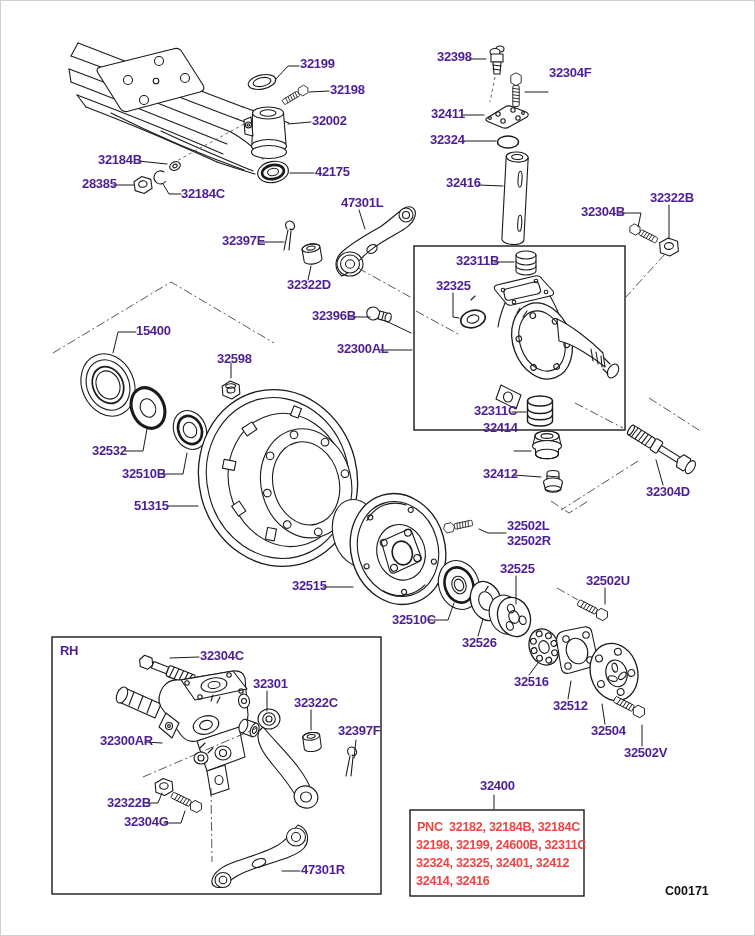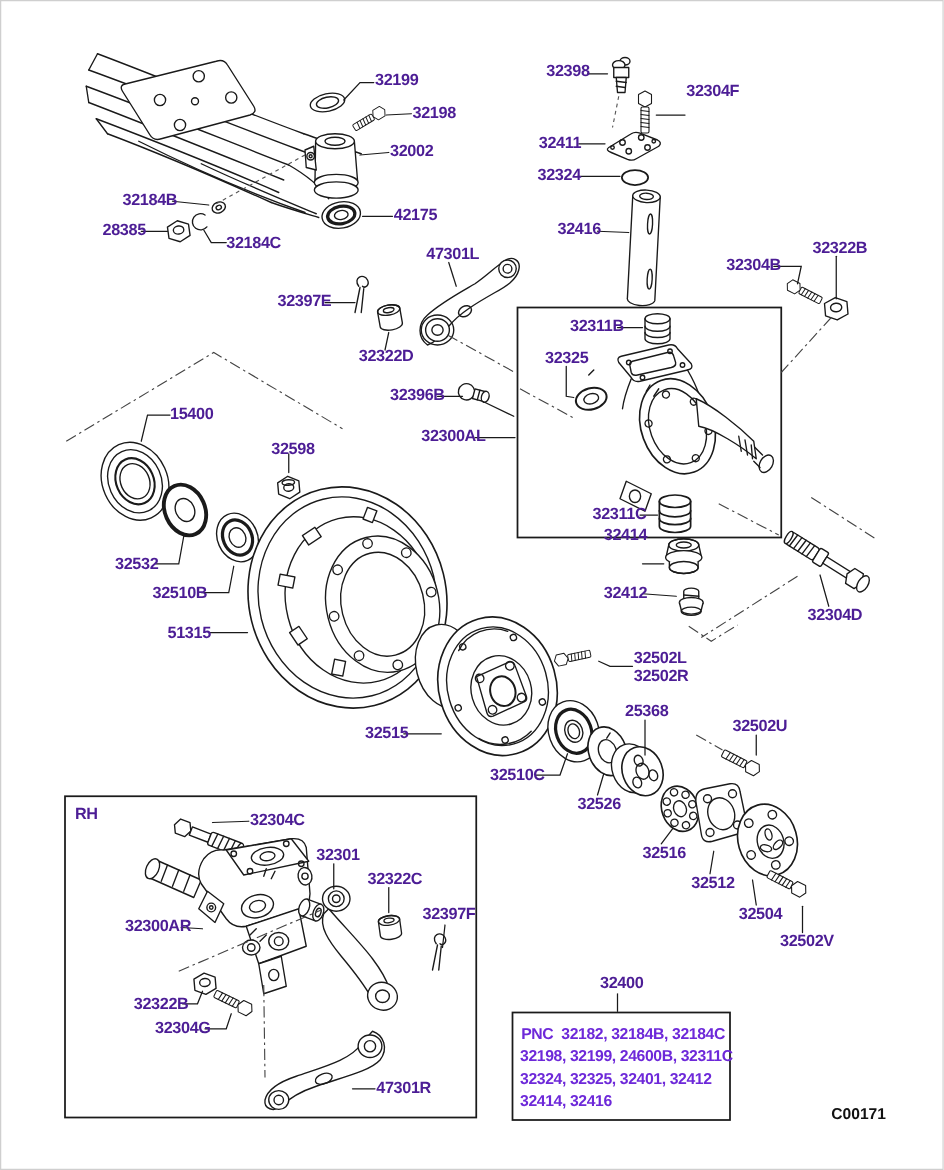--- a/index.html
+++ b/index.html
@@ -2,21 +2,21 @@
 <html><head>
 <meta charset="utf-8">
 <style>
   html,body{margin:0;padding:0;background:#e8e8e8;}
   #page{position:relative;width:755px;height:936px;background:#ffffff;border:1px solid #cfcfcf;
         box-sizing:border-box;overflow:hidden;font-family:"Liberation Sans",sans-serif;}
   #art{position:absolute;left:0;top:0;}
   .lbl{position:absolute;font:700 13px/14px "Liberation Sans",sans-serif;letter-spacing:-0.3px;
        color:#4c1d95;white-space:nowrap;}
   .pnc-line{position:absolute;font:700 12.6px/16px "Liberation Sans",sans-serif;letter-spacing:-0.3px;
-       color:#6d28d9;white-space:nowrap;}
+       color:#ef4444;white-space:nowrap;}
   .code{position:absolute;font:700 12.5px/14px "Liberation Sans",sans-serif;color:#111;}
   svg *{vector-effect:none;}
   .s{stroke:#1a1a1a;stroke-width:1.1;fill:none;stroke-linecap:round;stroke-linejoin:round;}
   .w{stroke:#1a1a1a;stroke-width:1.1;fill:#ffffff;stroke-linejoin:round;}
   .w13{stroke:#1a1a1a;stroke-width:1.3;fill:#ffffff;}
   .thk{stroke:#1a1a1a;stroke-width:2.6;fill:none;}
   .thk3{stroke:#1a1a1a;stroke-width:3.1;fill:#ffffff;}
   .ld{stroke:#1a1a1a;stroke-width:1;fill:none;stroke-linecap:round;}
   .dd{stroke:#444;stroke-width:0.9;fill:none;stroke-dasharray:9 3 2 3;}
   .dsh{stroke:#555;stroke-width:0.9;fill:none;stroke-dasharray:3 3;}
@@ -498,21 +498,21 @@
 <div class="lbl" style="left:645px;top:484px">32304D</div>
 <div class="lbl" style="left:135px;top:323px">15400</div>
 <div class="lbl" style="left:216px;top:351px">32598</div>
 <div class="lbl" style="left:91px;top:443px">32532</div>
 <div class="lbl" style="left:121px;top:466px">32510B</div>
 <div class="lbl" style="left:133px;top:498px">51315</div>
 <div class="lbl" style="left:291px;top:578px">32515</div>
 <div class="lbl" style="left:391px;top:612px">32510C</div>
 <div class="lbl" style="left:506px;top:518px">32502L</div>
 <div class="lbl" style="left:506px;top:533px">32502R</div>
-<div class="lbl" style="left:499px;top:561px">25368</div>
+<div class="lbl" style="left:499px;top:561px">32525</div>
 <div class="lbl" style="left:461px;top:635px">32526</div>
 <div class="lbl" style="left:513px;top:674px">32516</div>
 <div class="lbl" style="left:585px;top:573px">32502U</div>
 <div class="lbl" style="left:552px;top:698px">32512</div>
 <div class="lbl" style="left:590px;top:723px">32504</div>
 <div class="lbl" style="left:623px;top:745px">32502V</div>
 <div class="lbl" style="left:199px;top:648px">32304C</div>
 <div class="lbl" style="left:252px;top:676px">32301</div>
 <div class="lbl" style="left:293px;top:695px">32322C</div>
 <div class="lbl" style="left:337px;top:723px">32397F</div>

